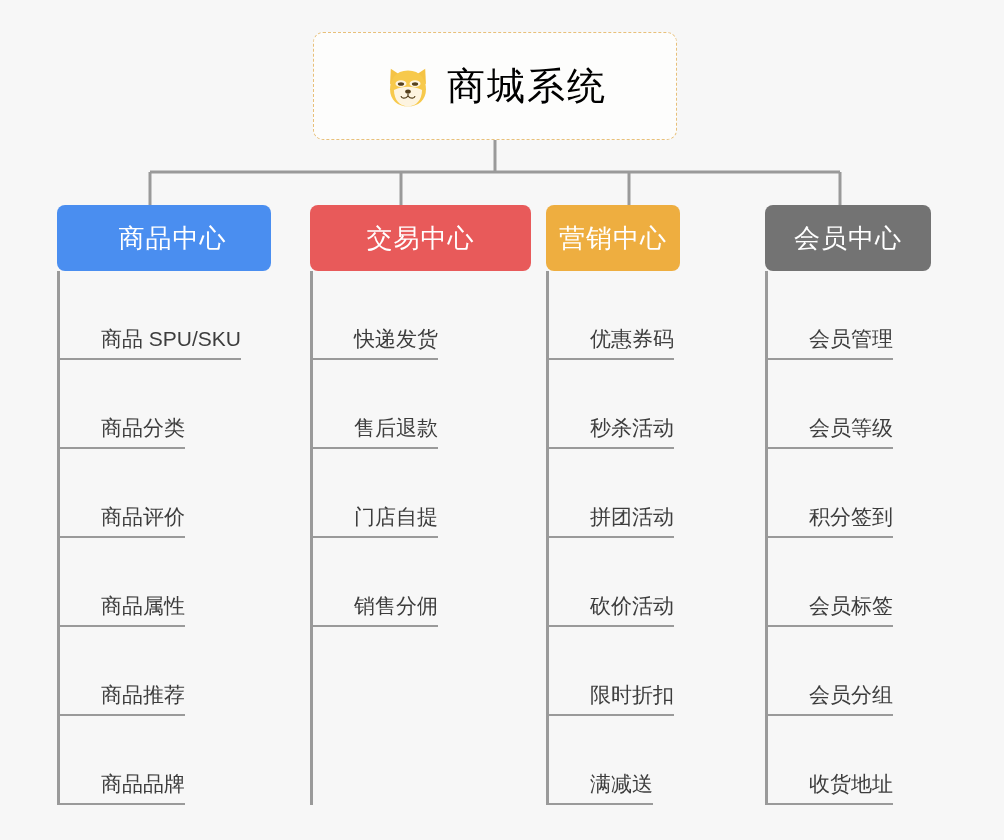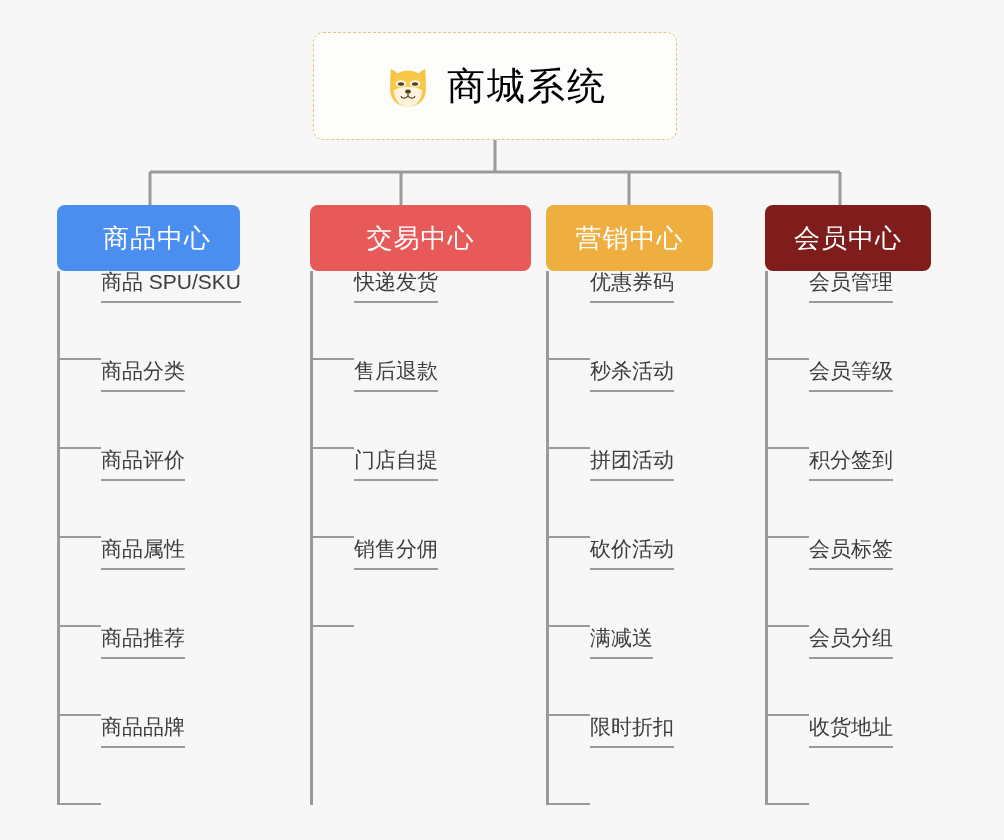--- a/index.html
+++ b/index.html
@@ -81,21 +81,21 @@
   }
   .leaf-list {
     position: relative;
     margin-top: 0;
   }
   .leaf-item {
     position: relative;
     height: 89px;
     box-sizing: border-box;
     display: flex;
-    align-items: flex-start;
+    align-items: flex-end;
     padding-left: 44px;
   }
   .leaf-label {
     font-size: 21px;
     color: #3d3d3d;
     line-height: 1;
     padding-bottom: 9px;
     border-bottom: 2px solid #9a9a9a;
     white-space: nowrap;
     display: inline-block;
@@ -117,23 +117,23 @@
     width: 44px;
     background: #9a9a9a;
   }
 
   
   #col-0 { left: 57px;  width: 300px; }
   #col-1 { left: 310px; width: 300px; }
   #col-2 { left: 546px; width: 300px; }
   #col-3 { left: 765px; width: 300px; }
 
-  #col-0 .cat-box { width: 183px; padding-left: 17px; }
+  #col-0 .cat-box { width: 214px; padding-left: 17px; }
   #col-1 .cat-box { width: 221px; }
-  #col-2 .cat-box { width: 167px; }
+  #col-2 .cat-box { width: 134px; }
   #col-3 .cat-box { width: 166px; }
 </style>
 </head>
 <body>
 
 <div id="mindmap">
 
   <div class="root-node">
     <svg class="root-icon" viewBox="0 0 64 64">
 
@@ -240,31 +240,31 @@
       <div class="leaf-item">
         <span class="leaf-stub"></span>
         <span class="leaf-label">拼团活动</span>
       </div>
       <div class="leaf-item">
         <span class="leaf-stub"></span>
         <span class="leaf-label">砍价活动</span>
       </div>
       <div class="leaf-item">
         <span class="leaf-stub"></span>
+        <span class="leaf-label">限时折扣</span>
+      </div>
+      <div class="leaf-item">
+        <span class="leaf-stub"></span>
         <span class="leaf-label">满减送</span>
       </div>
-      <div class="leaf-item">
-        <span class="leaf-stub"></span>
-        <span class="leaf-label">限时折扣</span>
-      </div>
     </div>
   </div>
 
   <div class="column" id="col-3">
-    <div class="cat-box" style="background: #7f1d1d;">会员中心</div>
+    <div class="cat-box" style="background: #737373;">会员中心</div>
     <div class="leaf-list">
       <div class="spine" style="height: 534px;"></div>
       <div class="leaf-item">
         <span class="leaf-stub"></span>
         <span class="leaf-label">会员管理</span>
       </div>
       <div class="leaf-item">
         <span class="leaf-stub"></span>
         <span class="leaf-label">会员等级</span>
       </div>

